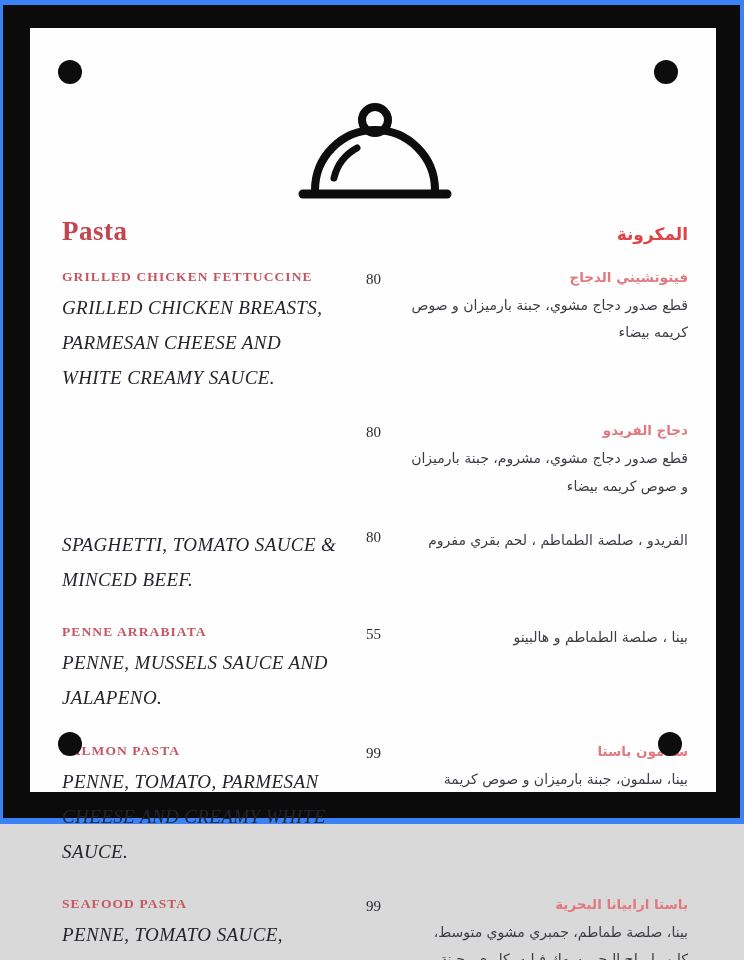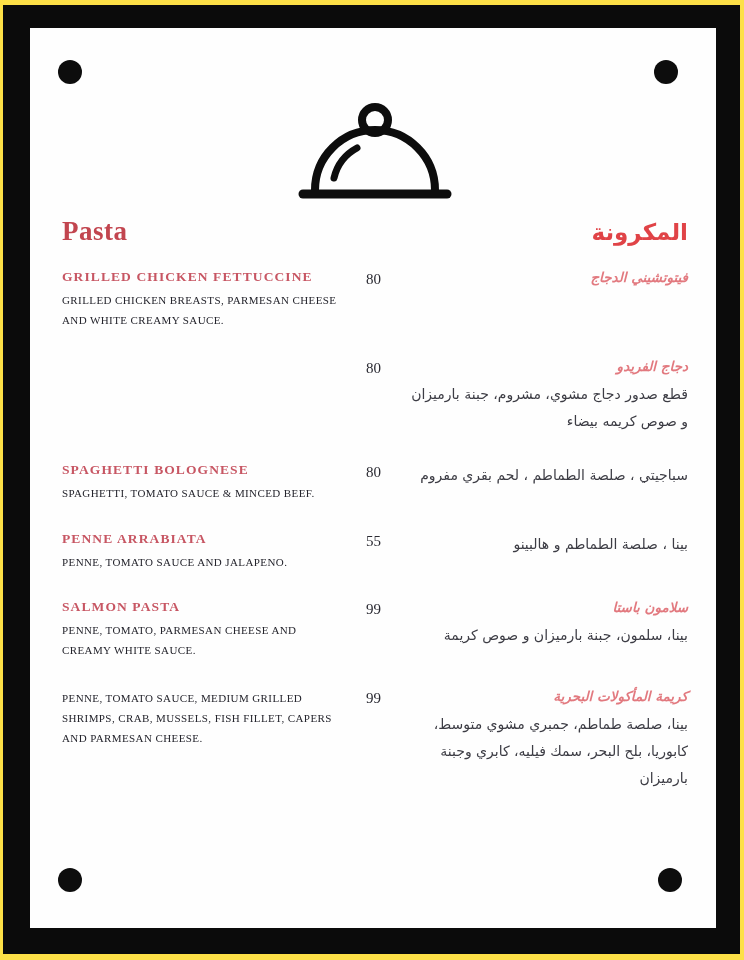--- a/index.html
+++ b/index.html
@@ -7,22 +7,22 @@
     padding: 0;
     width: 744px;
     height: 960px;
     background: #d9d9d9;
     font-family: "Liberation Serif", serif;
     overflow: hidden;
   }
   .outer {
     position: relative;
     width: 744px;
-    height: 960px;
-    background: #fde047;
+    height: 824px;
+    background: #3b82f6;
   }
   .frame {
     position: absolute;
     left: 3px; top: 5px; right: 4px; bottom: 6px;
     background: #0b0b0b;
   }
   .page {
     position: absolute;
     left: 30px; top: 28px; right: 28px; bottom: 32px;
     background: #fefefe;
@@ -55,21 +55,21 @@
   }
   .title-en {
     font-family: "Liberation Serif", serif;
     font-size: 27px;
     font-weight: 600;
     color: #c2454f;
     letter-spacing: 0.5px;
   }
   .title-ar {
     font-family: "DejaVu Sans", sans-serif;
-    font-size: 23px;
+    font-size: 17px;
     font-weight: 700;
     color: #e04347;
     direction: rtl;
   }
 
   .items {
     margin-top: 22px;
     display: flex;
     flex-direction: column;
     gap: 27px;
@@ -81,46 +81,46 @@
   }
   .en-block { grid-column: 1; }
   .item-name-en {
     font-size: 13.5px;
     font-weight: 600;
     letter-spacing: 1.1px;
     color: #c75663;
     margin-bottom: 5px;
   }
   .item-desc-en {
-    font-size: 11px;
+    font-size: 19px;
     line-height: 1.85;
     letter-spacing: 0.4px;
     color: #24242c;
     font-weight: 500;
+    font-style: italic;
   }
   .price {
     grid-column: 2;
     font-size: 15px;
     color: #2a2a32;
     padding-left: 26px;
     padding-top: 2px;
     font-weight: 400;
   }
   .ar-block {
     grid-column: 3;
     direction: rtl;
     text-align: right;
     font-family: "DejaVu Sans", sans-serif;
   }
   .item-name-ar {
     font-size: 13.5px;
     color: #e2797f;
     font-weight: 700;
     margin-bottom: 7px;
-    font-style: italic;
   }
   .item-desc-ar {
     font-size: 14px;
     line-height: 1.95;
     color: #3c3c44;
   }
 </style>
 </head>
 <body>
 
@@ -149,48 +149,48 @@
 
     <div class="items">
   <div class="item-row">
     <div class="en-block">
       <div class="item-name-en">GRILLED CHICKEN FETTUCCINE</div>
       <div class="item-desc-en">GRILLED CHICKEN BREASTS, PARMESAN CHEESE AND WHITE CREAMY SAUCE.</div>
     </div>
     <div class="price">80</div>
     <div class="ar-block">
       <div class="item-name-ar">فيتوتشيني الدجاج</div>
+      <div class="item-desc-ar">قطع صدور دجاج مشوي، جبنة بارميزان و صوص كريمه بيضاء</div>
     </div>
   </div>
 
   <div class="item-row">
     <div class="en-block">
     </div>
     <div class="price">80</div>
     <div class="ar-block">
       <div class="item-name-ar">دجاج الفريدو</div>
       <div class="item-desc-ar">قطع صدور دجاج مشوي، مشروم، جبنة بارميزان و صوص كريمه بيضاء</div>
     </div>
   </div>
 
   <div class="item-row">
     <div class="en-block">
-      <div class="item-name-en">SPAGHETTI BOLOGNESE</div>
       <div class="item-desc-en">SPAGHETTI, TOMATO SAUCE &amp; MINCED BEEF.</div>
     </div>
     <div class="price">80</div>
     <div class="ar-block">
-      <div class="item-desc-ar">سباجيتي ، صلصة الطماطم ، لحم بقري مفروم</div>
+      <div class="item-desc-ar">الفريدو ، صلصة الطماطم ، لحم بقري مفروم</div>
     </div>
   </div>
 
   <div class="item-row">
     <div class="en-block">
       <div class="item-name-en">PENNE ARRABIATA</div>
-      <div class="item-desc-en">PENNE, TOMATO SAUCE AND JALAPENO.</div>
+      <div class="item-desc-en">PENNE, MUSSELS SAUCE AND JALAPENO.</div>
     </div>
     <div class="price">55</div>
     <div class="ar-block">
       <div class="item-desc-ar">بينا ، صلصة الطماطم و هالبينو</div>
     </div>
   </div>
 
   <div class="item-row">
     <div class="en-block">
       <div class="item-name-en">SALMON PASTA</div>
@@ -198,24 +198,25 @@
     </div>
     <div class="price">99</div>
     <div class="ar-block">
       <div class="item-name-ar">سلامون باستا</div>
       <div class="item-desc-ar">بينا، سلمون، جبنة بارميزان و صوص كريمة</div>
     </div>
   </div>
 
   <div class="item-row">
     <div class="en-block">
+      <div class="item-name-en">SEAFOOD PASTA</div>
       <div class="item-desc-en">PENNE, TOMATO SAUCE, MEDIUM GRILLED SHRIMPS, CRAB, MUSSELS, FISH FILLET, CAPERS AND PARMESAN CHEESE.</div>
     </div>
     <div class="price">99</div>
     <div class="ar-block">
-      <div class="item-name-ar">كريمة المأكولات البحرية</div>
+      <div class="item-name-ar">باستا ارابيانا البحرية</div>
       <div class="item-desc-ar">بينا، صلصة طماطم، جمبري مشوي متوسط، كابوريا، بلح البحر، سمك فيليه، كابري وجبنة بارميزان</div>
     </div>
   </div>
 </div>
 
   </div>
 </div>
 
 </body></html>

